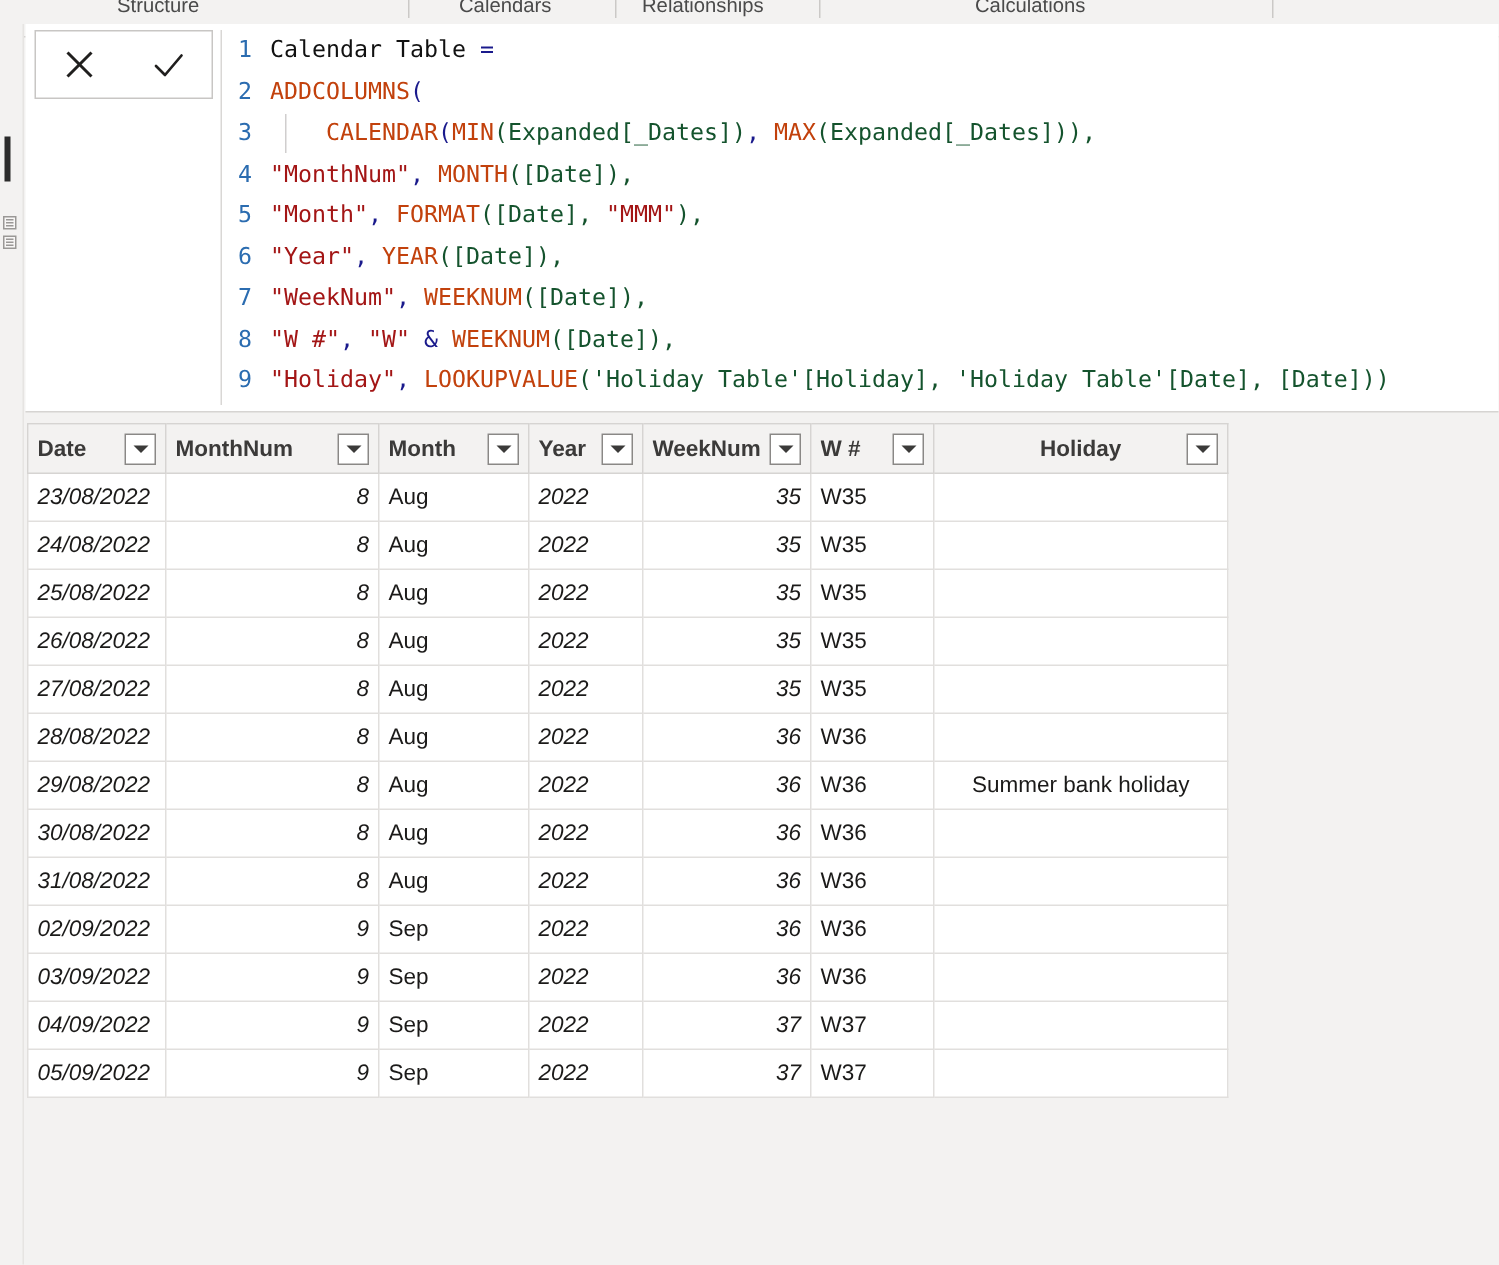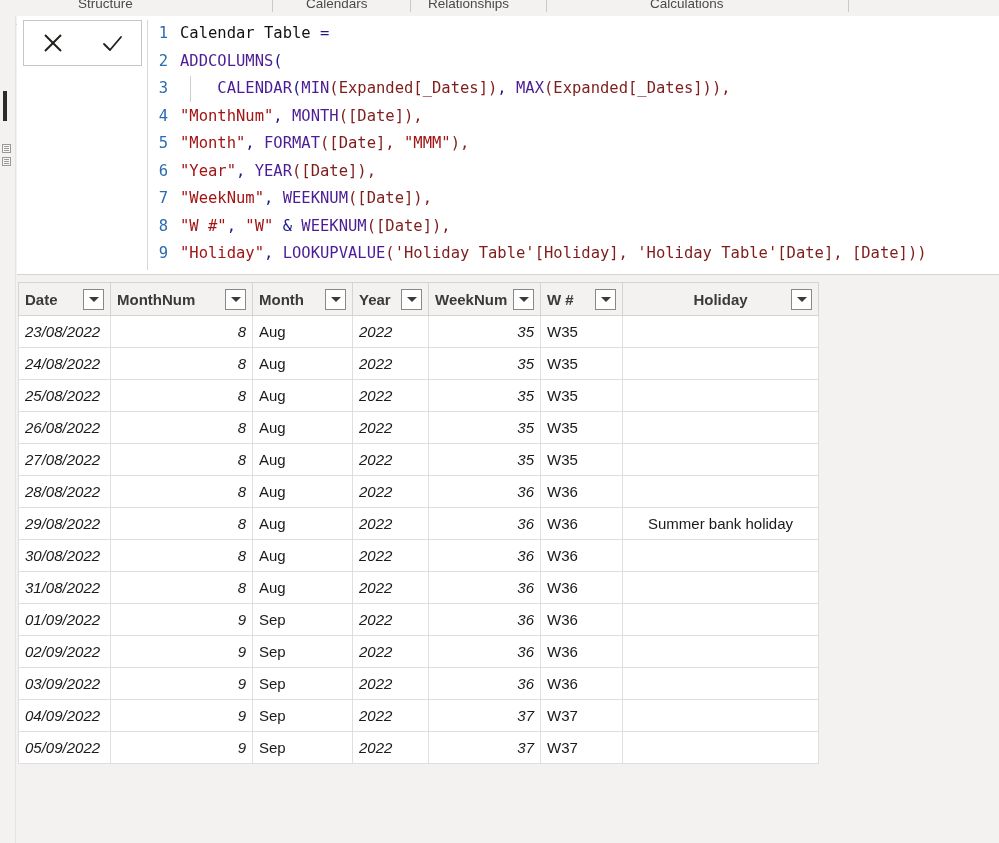--- a/index.html
+++ b/index.html
@@ -155,23 +155,23 @@
     top: 0;
   }
   .indent-guide {
     position: absolute;
     left: 42px;
     top: 1px;
     width: 1px;
     height: 26px;
     background: #d0cece;
   }
-  .tok-fn   { color: #4c1d95; }
+  .tok-fn   { color: #c2410c; }
   .tok-str  { color: #a31515; }
-  .tok-ref  { color: #7f1d1d; }
+  .tok-ref  { color: #14532d; }
   .tok-plain{ color: #1a1a8c; }
   .tok-name { color: #111111; }
   .tok-op   { color: #1a1a8c; }
 
   .formula-bottom-border {
     position: absolute;
     left: 17px;
     top: 274px;
     width: 982px;
     height: 1px;
@@ -464,29 +464,20 @@
         <tr>
           <td class="c-date">31/08/2022</td>
           <td class="c-num">8</td>
           <td class="c-text">Aug</td>
           <td class="c-year">2022</td>
           <td class="c-num">36</td>
           <td class="c-text">W36</td>
           <td class="c-holiday"></td>
         </tr>
         <tr>
-          <td class="c-date">01/09/2022</td>
-          <td class="c-num">9</td>
-          <td class="c-text">Sep</td>
-          <td class="c-year">2022</td>
-          <td class="c-num">36</td>
-          <td class="c-text">W36</td>
-          <td class="c-holiday"></td>
-        </tr>
-        <tr>
           <td class="c-date">02/09/2022</td>
           <td class="c-num">9</td>
           <td class="c-text">Sep</td>
           <td class="c-year">2022</td>
           <td class="c-num">36</td>
           <td class="c-text">W36</td>
           <td class="c-holiday"></td>
         </tr>
         <tr>
           <td class="c-date">03/09/2022</td>

